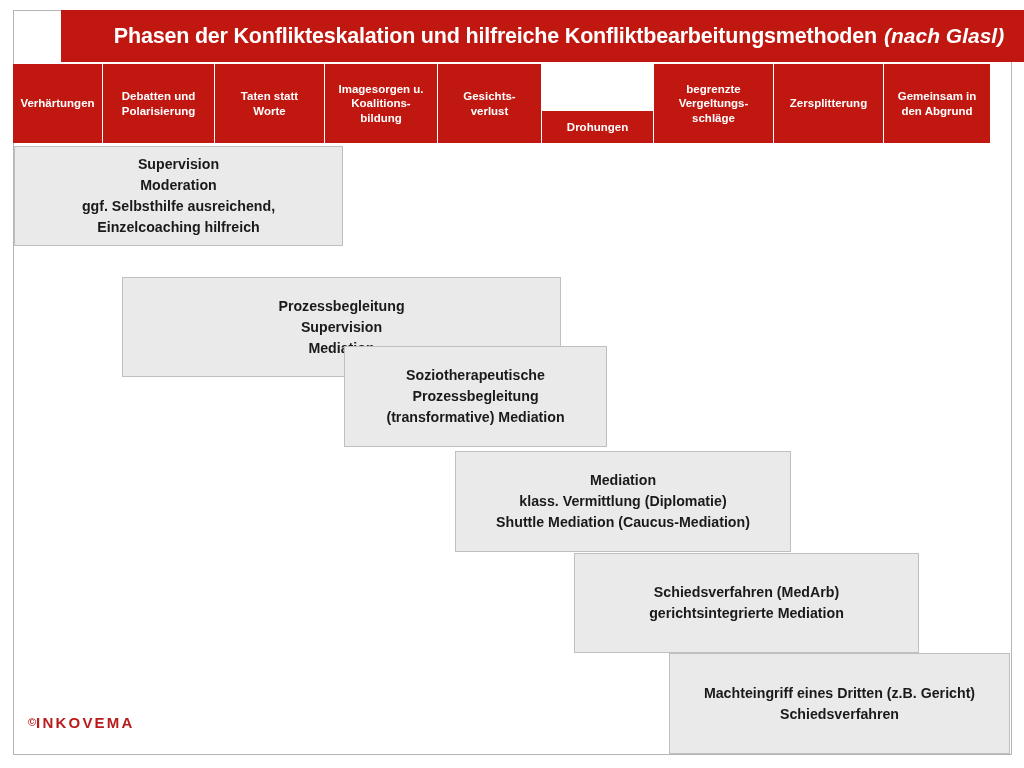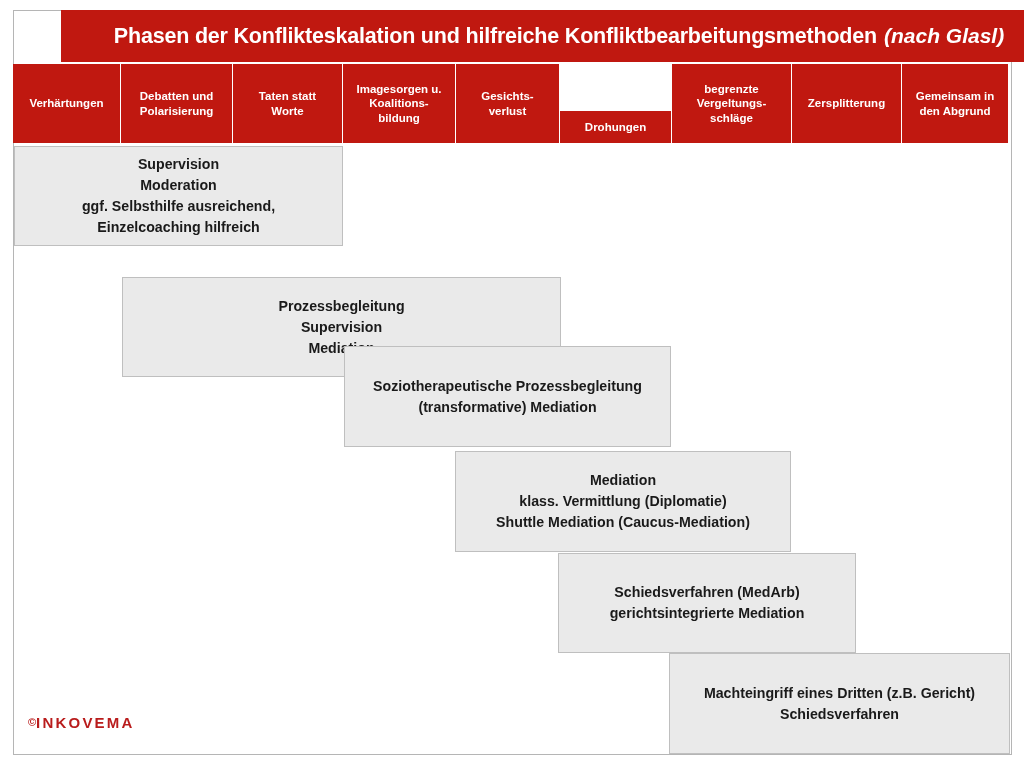--- a/index.html
+++ b/index.html
@@ -130,21 +130,21 @@
 <div id="root">
 
   <div class="frame"></div>
 
   <div class="title-bar">
     <span class="title-text">Phasen der Konflikteskalation und hilfreiche Konfliktbearbeitungsmethoden</span>
     <span class="title-attrib">(nach Glasl)</span>
   </div>
 
   <div class="phase-row">
-    <div class="phase-cell" style="width:108px;">Verhärtungen</div>
+    <div class="phase-cell" style="width:90px;">Verhärtungen</div>
     <div class="phase-cell" style="width:112px;">Debatten und
 Polarisierung</div>
     <div class="phase-cell" style="width:110px;">Taten statt
 Worte</div>
     <div class="phase-cell" style="width:113px;">Imagesorgen u.
 Koalitions-
 bildung</div>
     <div class="phase-cell" style="width:104px;">Gesichts-
 verlust</div>
     <div class="phase-cell" style="width:112px;margin-top:47px;">Drohungen</div>
@@ -158,28 +158,28 @@
 
   <div class="step" style="left:14px;  top:146px; width:329px; height:100px;">Supervision
 Moderation
 ggf. Selbsthilfe ausreichend,
 Einzelcoaching hilfreich</div>
 
   <div class="step" style="left:122px; top:246px; width:439px; height:100px;margin-top:31px;">Prozessbegleitung
 Supervision
 Mediation</div>
 
-  <div class="step" style="left:344px; top:346px; width:327px; height:101px;">Soziotherapeutische Prozessbegleitung
+  <div class="step" style="left:344px; top:346px; width:263px; height:101px;">Soziotherapeutische Prozessbegleitung
 (transformative) Mediation</div>
 
   <div class="step" style="left:455px; top:451px; width:336px; height:101px;">Mediation
 klass. Vermittlung (Diplomatie)
 Shuttle Mediation (Caucus-Mediation)</div>
 
-  <div class="step" style="left:558px; top:553px; width:298px; height:100px;">Schiedsverfahren (MedArb)
+  <div class="step" style="left:574px; top:553px; width:345px; height:100px;">Schiedsverfahren (MedArb)
 gerichtsintegrierte Mediation</div>
 
   <div class="step" style="left:669px; top:653px; width:341px; height:101px;text-align:center;">Machteingriff eines Dritten (z.B. Gericht)
 Schiedsverfahren</div>
 
   <div class="logo">
     <span class="cmark">©</span><span>INKOVEMA</span>
   </div>
 
 </div>

